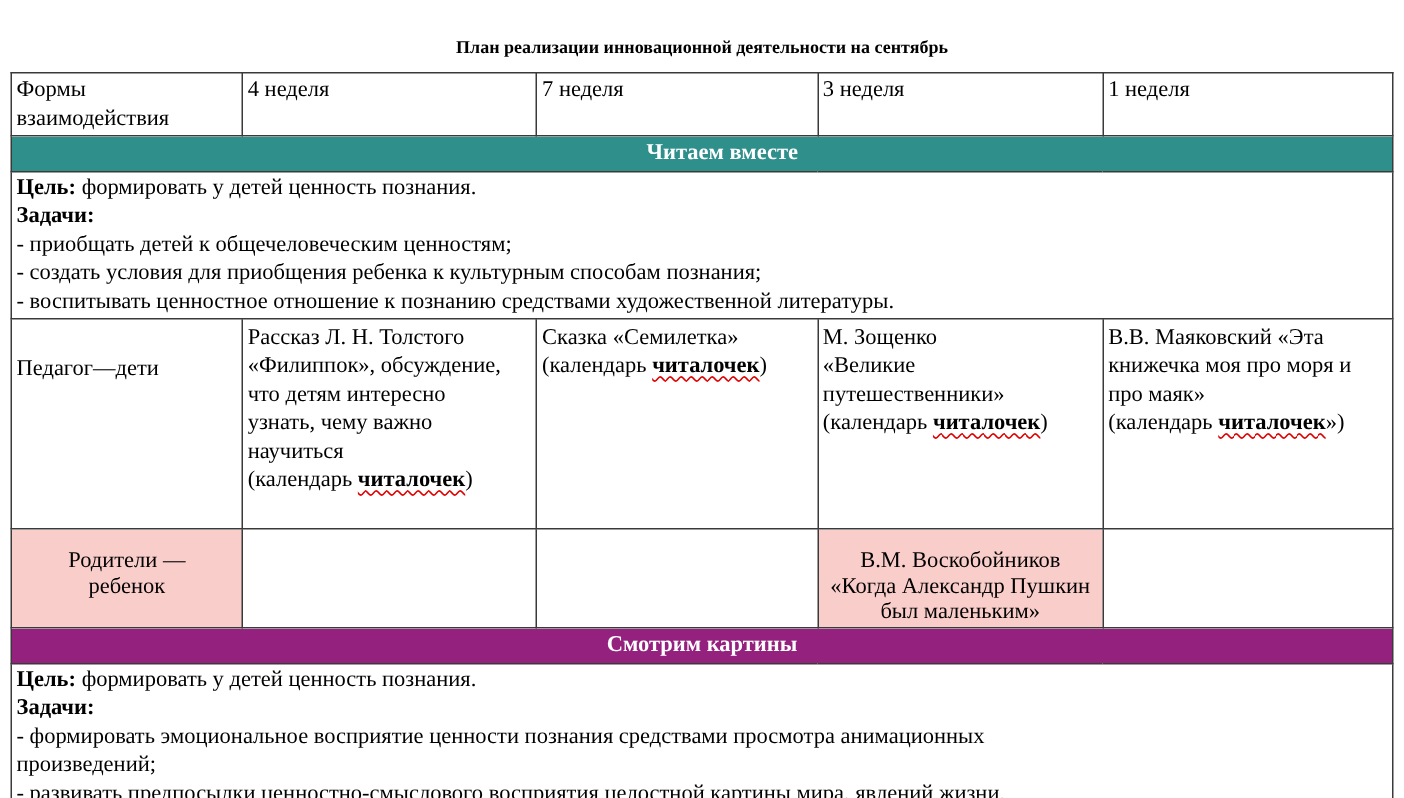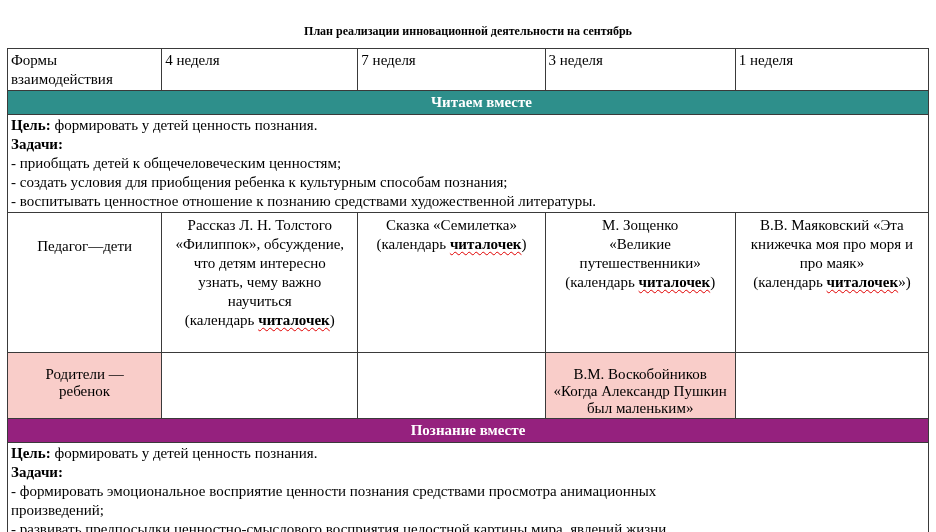--- a/index.html
+++ b/index.html
@@ -28,21 +28,21 @@
   td.banner{
     text-align:center;color:#fff;font-weight:bold;line-height:21px;height:21px;padding:1px 0;
   }
   td.banner.teal{background:var(--teal-banner);padding-left:30px;}
   td.banner.purple{background:var(--purple-banner);}
   td.goal-cell{line-height:19px;padding:2px 2px 1px 2px;}
   tr.r-goal1 td{height:92px;}
   tr.r-goal2 td{height:110px;}
   .pre{white-space:pre-line;}
   .b{font-weight:bold;}
-  tr.r-pedagog td{height:114px;text-align:center;line-height:19px;padding-top:3px;}
+  tr.r-pedagog td{height:114px;line-height:19px;padding-top:3px;}
   tr.r-pedagog td.row-label{padding-top:24px;}
   tr.r-parents td{height:50px;text-align:center;line-height:17px;padding-top:13px;}
   td.pink{background:var(--pink-cell);}
   .misspelled{
     text-decoration-line:underline;
     text-decoration-style:wavy;
     text-decoration-color:var(--squiggle-red);
     text-decoration-thickness:1px;
     text-underline-offset:2px;
     font-weight:bold;
@@ -115,21 +115,21 @@
 ребенок</td>
       <td></td>
       <td></td>
       <td class="pink pre">В.М. Воскобойников
 «Когда Александр Пушкин
 был маленьким»</td>
       <td></td>
     </tr>
 
     <tr>
-      <td colspan="5" class="banner purple">Познание вместе</td>
+      <td colspan="5" class="banner purple">Смотрим картины</td>
     </tr>
 
     <tr class="r-goal2">
       <td colspan="5" class="goal-cell">
         <div><span class="b">Цель:</span><span> формировать у детей ценность познания.</span></div>
         <div class="b">Задачи:</div>
         <div class="pre">- формировать эмоциональное восприятие ценности познания средствами просмотра анимационных
 произведений;
 - развивать предпосылки ценностно-смыслового восприятия целостной картины мира, явлений жизни,
 отношений между людьми;</div>

